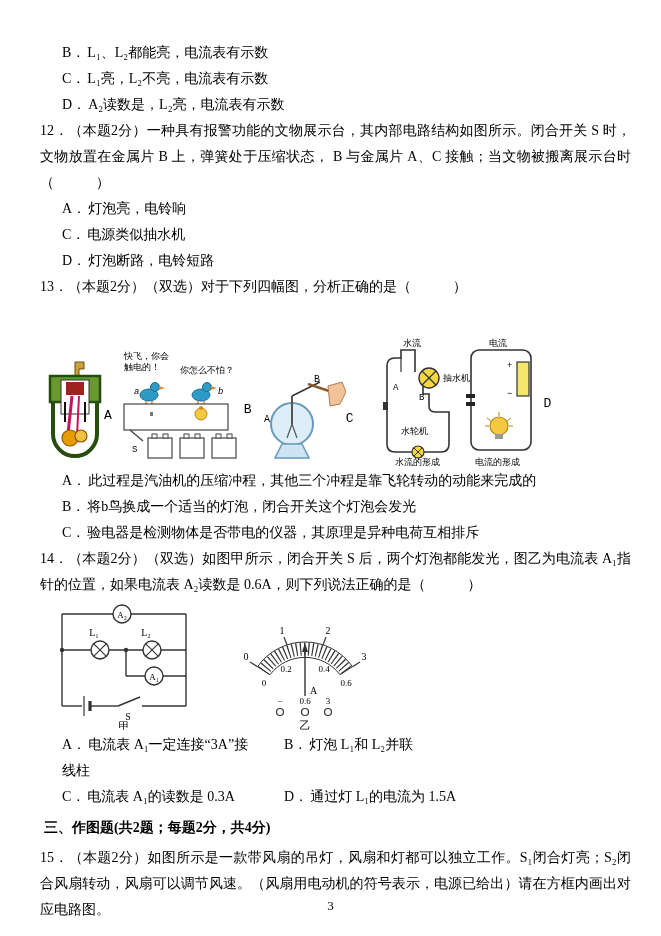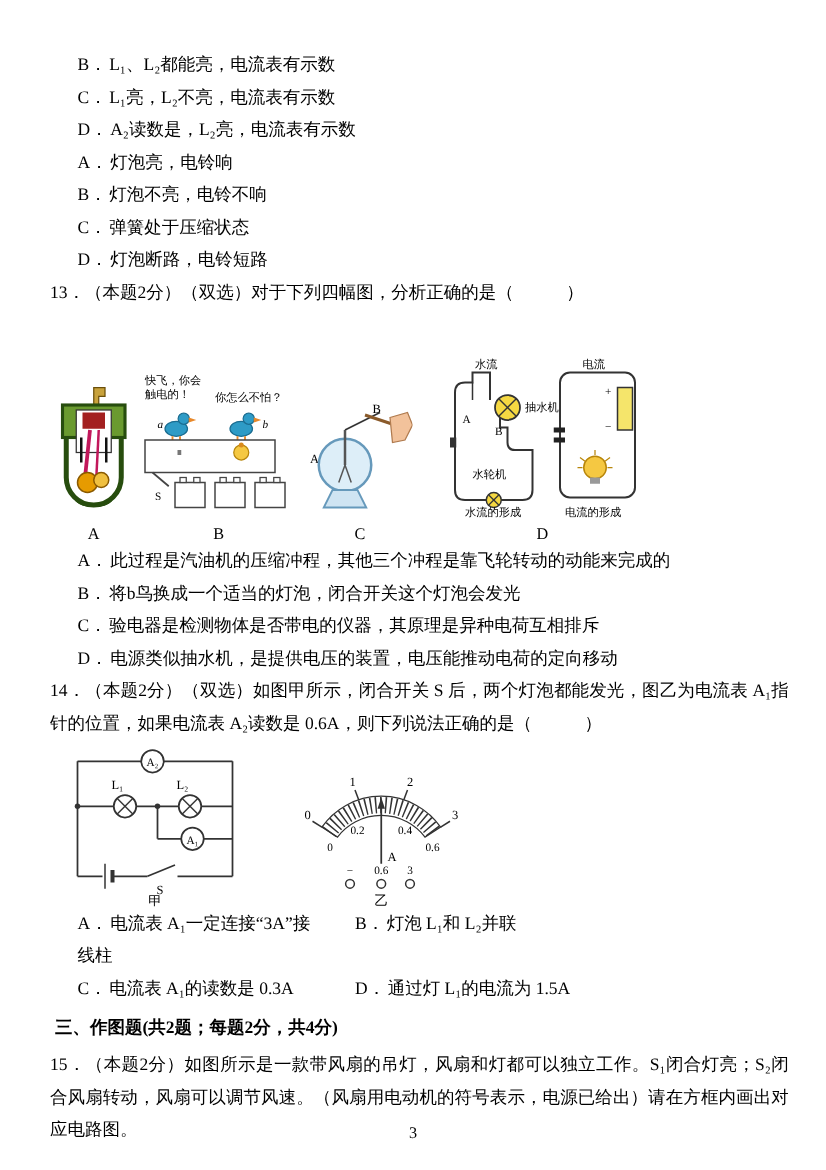--- a/index.html
+++ b/index.html
@@ -10,21 +10,21 @@
   }
   .content { padding:40px 30px 0 40px; }
   .line { margin:0; line-height:26px; }
   .opt  { padding-left:22px; }
   .opt .olabel { margin-right:2px; }
   .tag { font-weight:normal; }
   .stem { text-align:justify; }
   .sec-heading { font-weight:bold; line-height:27px; margin:4px; }
   
   .figrow { display:flex; align-items:flex-end; margin:4px 0 2px 6px; }
-  .fig { display:flex; flex-direction:column; align-items:center; }
+  .fig { display:flex; flex-direction:row; align-items:center;font-family:Liberation Mono, monospace; }
   .fig .figletter { line-height:16px; margin-top:5px; font-size:13px; }
   .fig svg { display:block; }
   .fig-engine { margin-right:10px; }
   .fig-birds  { margin-right:10px;margin-top:44px; }
   .fig-scope  { margin-right:18px; }
   
   .figrow14 { display:flex; align-items:flex-end; margin:6px 0 2px 8px; }
   .figrow14 svg { display:block; }
   .fig-dial { margin-left:18px; }
   
@@ -35,23 +35,23 @@
 </style>
 </head>
 <body>
 
 <div class="content">
 
   <p class="line opt"><span class="olabel">B．</span><span>L₁、L₂都能亮，电流表有示数</span></p>
   <p class="line opt"><span class="olabel">C．</span><span>L₁亮，L₂不亮，电流表有示数</span></p>
   <p class="line opt"><span class="olabel">D．</span><span>A₂读数是，L₂亮，电流表有示数</span></p>
 
+  <p class="line stem">12．（本题2分）一种具有报警功能的文物展示台，其内部电路结构如图所示。闭合开关 S 时，文物放置在金属片 B 上，弹簧处于压缩状态， B 与金属片 A、C 接触；当文物被搬离展示台时（　　　）</p>
   <p class="line opt"><span class="olabel">A．</span><span>灯泡亮，电铃响</span></p>
-  <p class="line opt"><span class="olabel">B．</span><span>灯泡不亮，电铃不响</span></p>
-  <p class="line opt"><span class="olabel">C．</span><span>弹簧处于压缩状态</span></p>
+  <p class="line opt"><span class="olabel">C．</span><span>电源类似抽水机</span></p>
   <p class="line opt"><span class="olabel">D．</span><span>灯泡断路，电铃短路</span></p>
 
   <p class="line stem"><span>13．（本题2分）</span><span class="tag">（双选）</span><span>对于下列四幅图，分析正确的是（　　　）</span></p>
 
   <div class="figrow">
 
     <div class="fig fig-engine">
       <svg width="58" height="106" viewBox="0 0 58 106">
         <path d="M29 2 h9 v7 h-5 v8 h-4 z" fill="#c8a23c" stroke="#6b4f0a" stroke-width="1"></path>
         <rect x="4" y="16" width="50" height="26" fill="#6a9a2f" stroke="#274d0e" stroke-width="2.5"></rect>
@@ -163,21 +163,20 @@
         <rect x="124" y="98" width="8" height="5" fill="#999"></rect>
         <text x="104" y="129" font-size="9">电流的形成</text>
       </svg>
       <div class="figletter">D</div>
     </div>
   </div>
 
   <p class="line opt"><span class="olabel">A．</span><span>此过程是汽油机的压缩冲程，其他三个冲程是靠飞轮转动的动能来完成的</span></p>
   <p class="line opt"><span class="olabel">B．</span><span>将b鸟换成一个适当的灯泡，闭合开关这个灯泡会发光</span></p>
   <p class="line opt"><span class="olabel">C．</span><span>验电器是检测物体是否带电的仪器，其原理是异种电荷互相排斥</span></p>
-  <p class="line opt"><span class="olabel">D．</span><span>电源类似抽水机，是提供电压的装置，电压能推动电荷的定向移动</span></p>
 
   <p class="line stem"><span>14．（本题2分）</span><span class="tag">（双选）</span><span>如图甲所示，闭合开关 S 后，两个灯泡都能发光，图乙为电流表 A₁指针的位置，如果电流表 A₂读数是 0.6A，则下列说法正确的是（　　　）</span></p>
 
   <div class="figrow14">
 
     <svg width="150" height="126" viewBox="0 0 150 126">
       <g stroke="#333" stroke-width="1.4" fill="none">
         <line x1="14" y1="10" x2="138" y2="10"></line>
         <line x1="14" y1="46" x2="138" y2="46"></line>
         <line x1="14" y1="10" x2="14" y2="102"></line>

